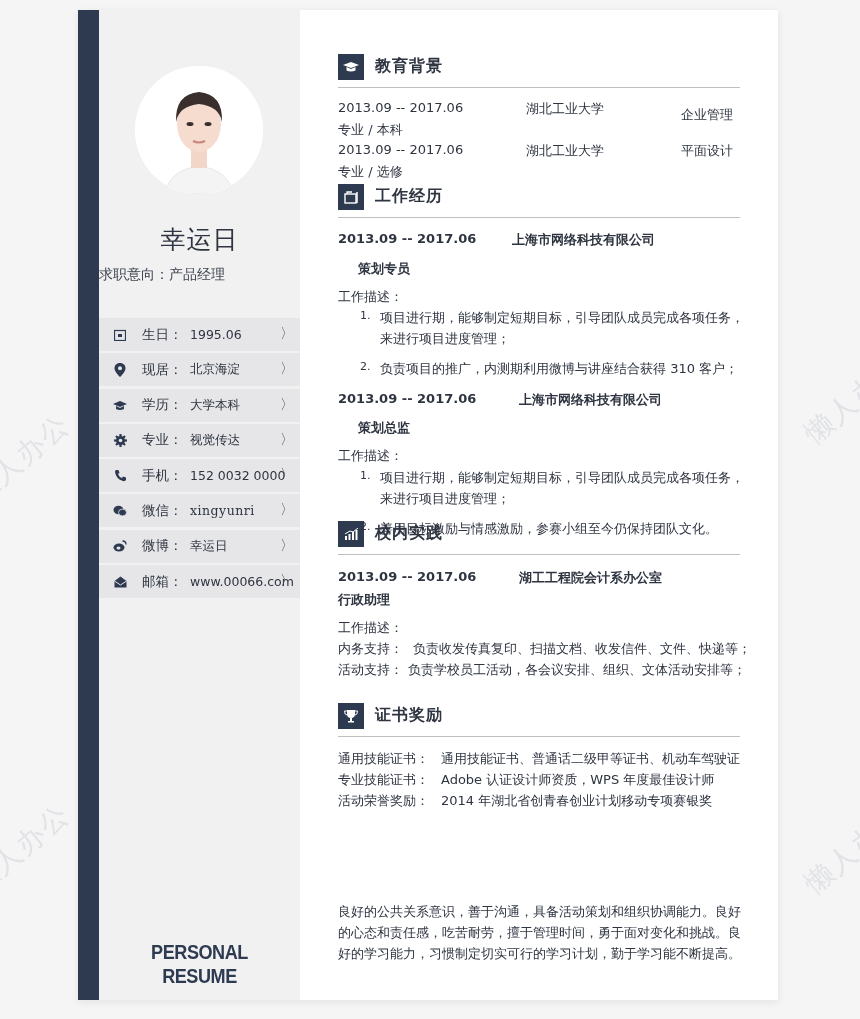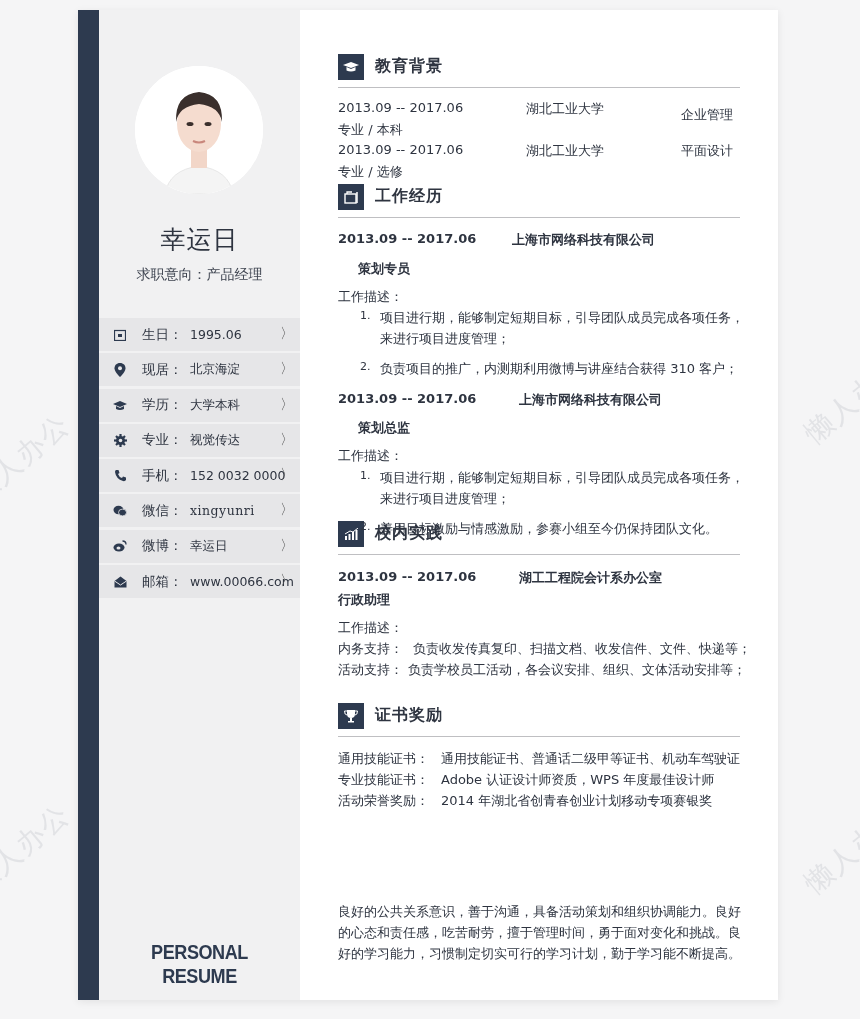--- a/index.html
+++ b/index.html
@@ -9,21 +9,21 @@
   .watermark { position: absolute; color: #e2e3e6; font-size: 28px; transform: rotate(-40deg); letter-spacing: 2px; pointer-events: none; white-space: nowrap; }
 
   .page { position: absolute; left: 78px; top: 10px; width: 700px; height: 990px; background: #fff; box-shadow: 0 2px 8px rgba(0,0,0,0.08); }
   .left-bar { position: absolute; left: 0; top: 0; width: 21px; height: 100%; background: #2d3a4f; }
   .sidebar { position: absolute; left: 21px; top: 0; width: 201px; height: 100%; background: #f1f1f2; }
 
   .avatar { position: absolute; left: 36px; top: 56px; width: 128px; height: 128px; border-radius: 50%; background: #fff; overflow: hidden; }
   .avatar svg { width: 100%; height: 100%; display: block; }
 
   .name { position: absolute; left: 0; top: 213px; width: 201px; text-align: center; font-size: 25px; color: #2e3440; letter-spacing: 1px; }
-  .intent { position: absolute; left: 0; top: 256px; width: 201px; text-align: center; font-size: 14px; color: #3e4450; }
+  .intent { position: absolute; left: 0; top: 256px; width: 201px; font-size: 14px; color: #3e4450; }
 
   .info-list { position: absolute; left: 0; top: 308px; width: 201px; }
   .info-item { height: 33px; margin-bottom: 2.3px; background: #e6e6e8; display: flex; align-items: center; position: relative; font-size: 13px; color: #2e3440; }
   .info-item .ic { width: 14px; height: 14px; margin-left: 14px; color: #2d3a4f; display: flex; align-items: center; justify-content: center; font-size: 12px; }
   .info-item .lbl { margin-left: 15px; width: 48px; font-size: 13.5px; }
   .info-item .val { font-size: 12.5px; }
   .info-item .val.mono { font-family: "DejaVu Serif", serif; letter-spacing: 0.5px; }
   .info-item .chev { position: absolute; right: 6px; top: 7px; font-size: 14px; color: #555; }
 
   .brand { position: absolute; left: 0; top: 930px; width: 201px; text-align: center; font-family: "Liberation Sans", sans-serif; font-weight: 700; font-size: 21px; color: #2d3a4f; letter-spacing: -0.5px; transform: scaleX(0.86); }

